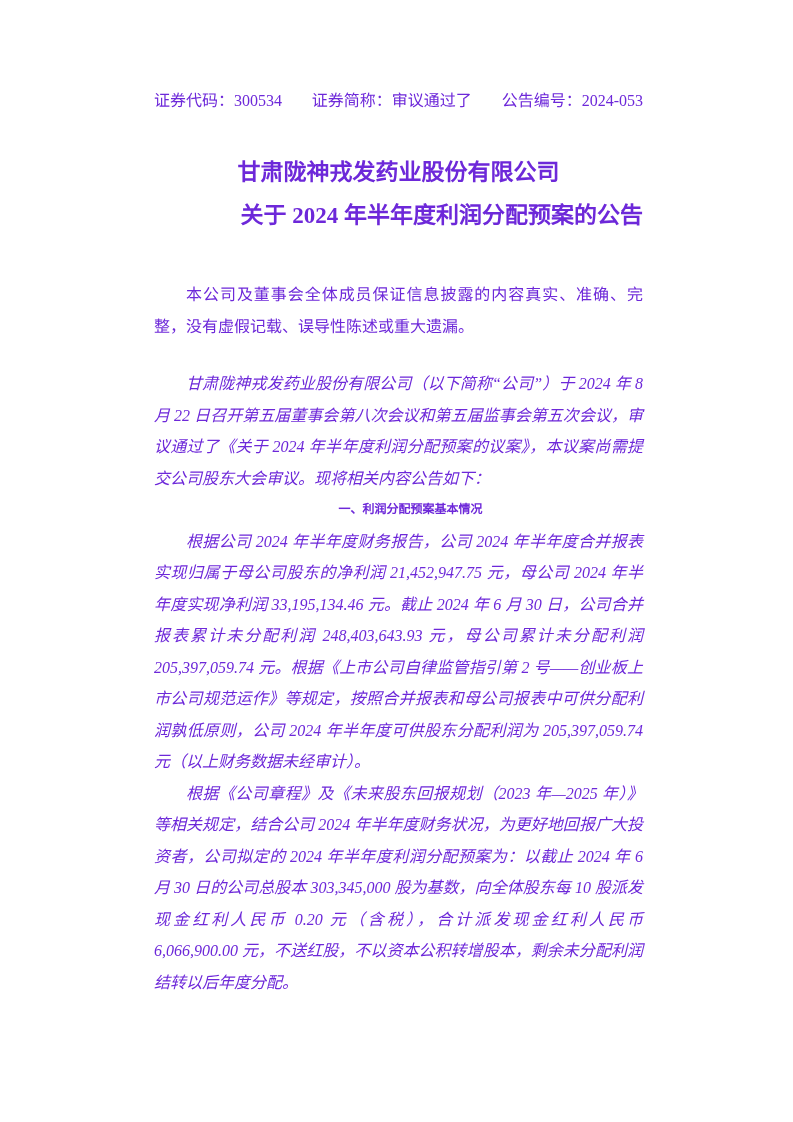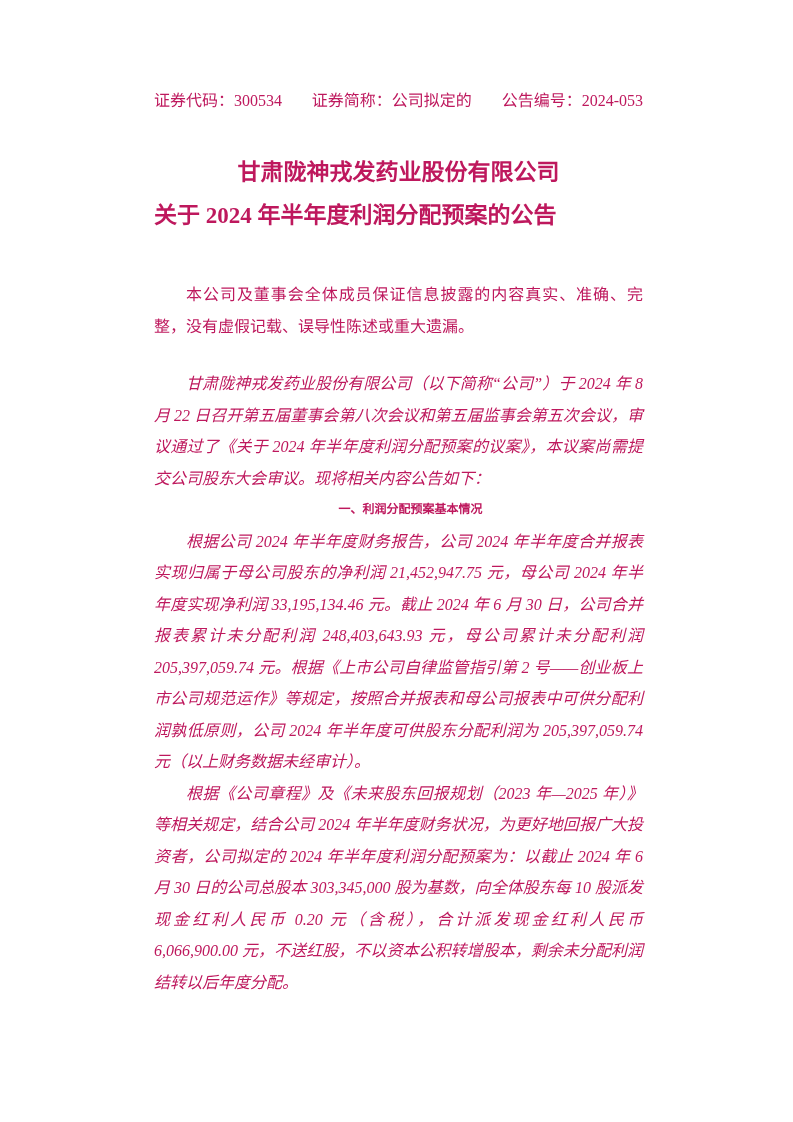--- a/index.html
+++ b/index.html
@@ -9,40 +9,40 @@
   }
   .page {
     position: relative;
     width: 727px;
     height: 1122px;
     margin: 0 auto;
     background: #ffffff;
     box-sizing: border-box;
     padding: 90px 117px 0 121px;
     font-family: "Liberation Serif", "DejaVu Serif", serif;
-    color: #be185d;
+    color: #6d28d9;
     overflow: hidden;
   }
   .doc-header {
     display: flex;
     justify-content: space-between;
     align-items: baseline;
     font-size: 16px;
     line-height: 22px;
     white-space: nowrap;
   }
   .doc-title {
     text-align: center;
     font-weight: bold;
     font-size: 23px;
     line-height: 30px;
     margin: 46px 0 0 0;
   }
   .doc-subtitle {
-    text-align: left;
+    text-align: right;
     font-weight: bold;
     font-size: 23px;
     line-height: 30px;
     margin: 13px 0 0 0;
   }
   .statement {
     margin: 48px 0 0 0;
     font-size: 16px;
     line-height: 31.5px;
     font-weight: normal;
@@ -69,21 +69,21 @@
     text-align: center;
   }
 </style>
 </head>
 <body>
 
 <div class="page">
 
   <div class="doc-header">
     <span>证券代码：300534</span>
-    <span>证券简称：公司拟定的</span>
+    <span>证券简称：审议通过了</span>
     <span>公告编号：2024-053</span>
   </div>
 
   <h1 class="doc-title">甘肃陇神戎发药业股份有限公司</h1>
   <h2 class="doc-subtitle">关于 2024 年半年度利润分配预案的公告</h2>
 
   <p class="statement">本公司及董事会全体成员保证信息披露的内容真实、准确、完整，没有虚假记载、误导性陈述或重大遗漏。</p>
 
   <div class="doc-body">
       <p class="para">甘肃陇神戎发药业股份有限公司（以下简称“公司”）于 2024 年 8 月 22 日召开第五届董事会第八次会议和第五届监事会第五次会议，审议通过了《关于 2024 年半年度利润分配预案的议案》，本议案尚需提交公司股东大会审议。现将相关内容公告如下：</p>

